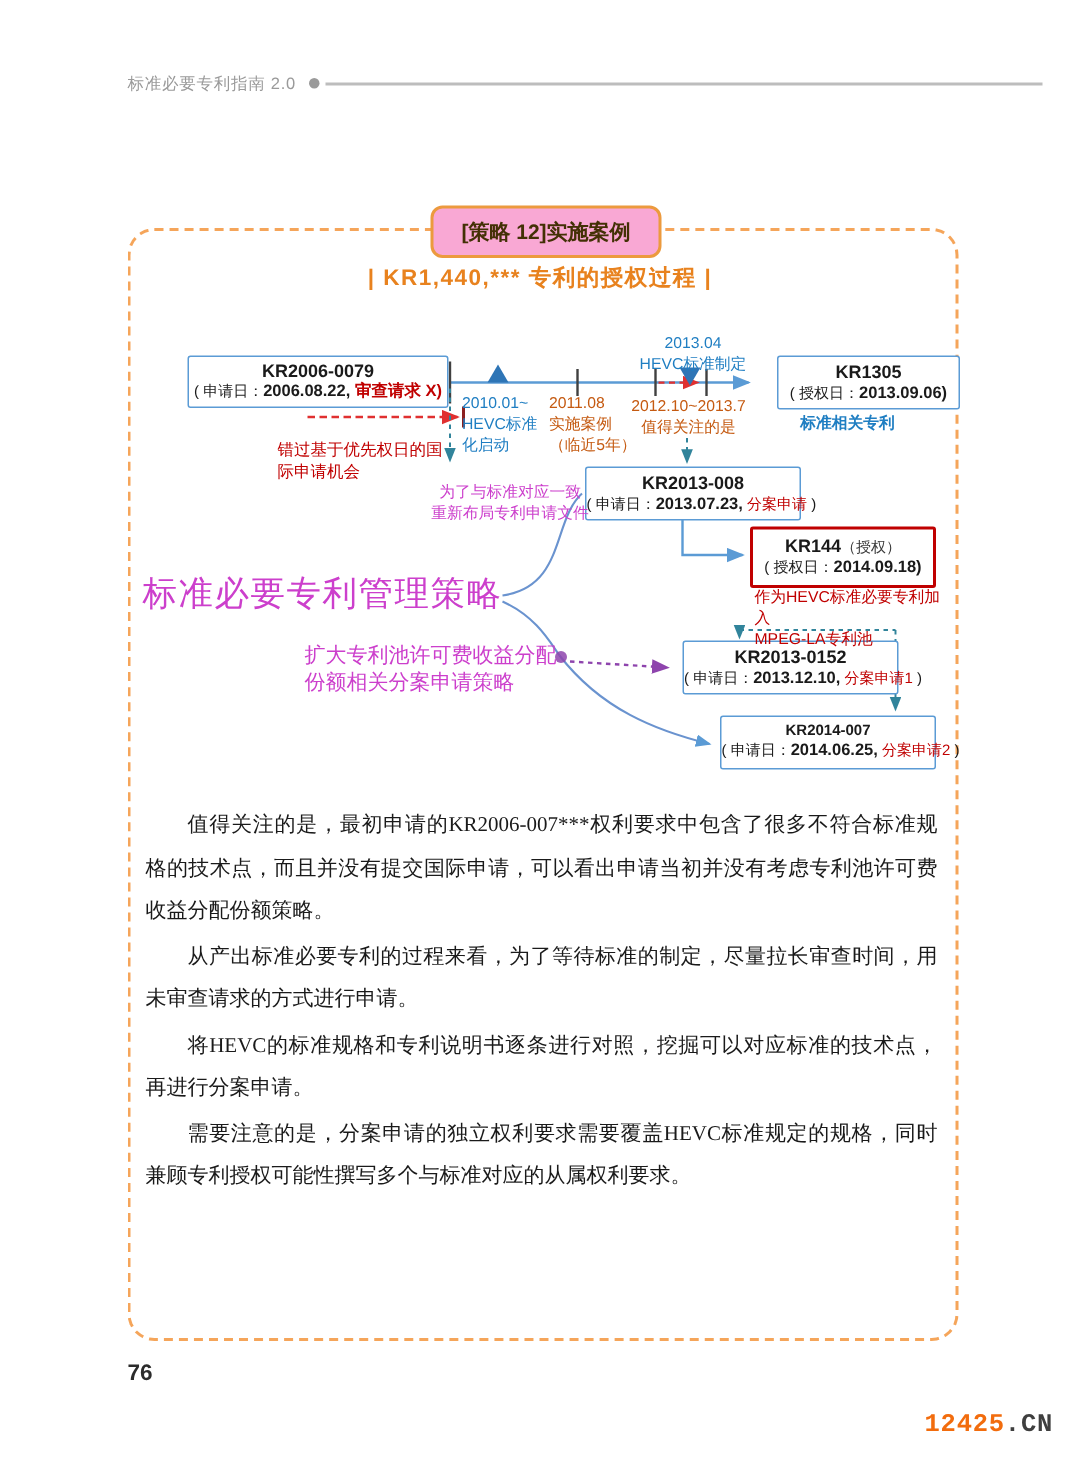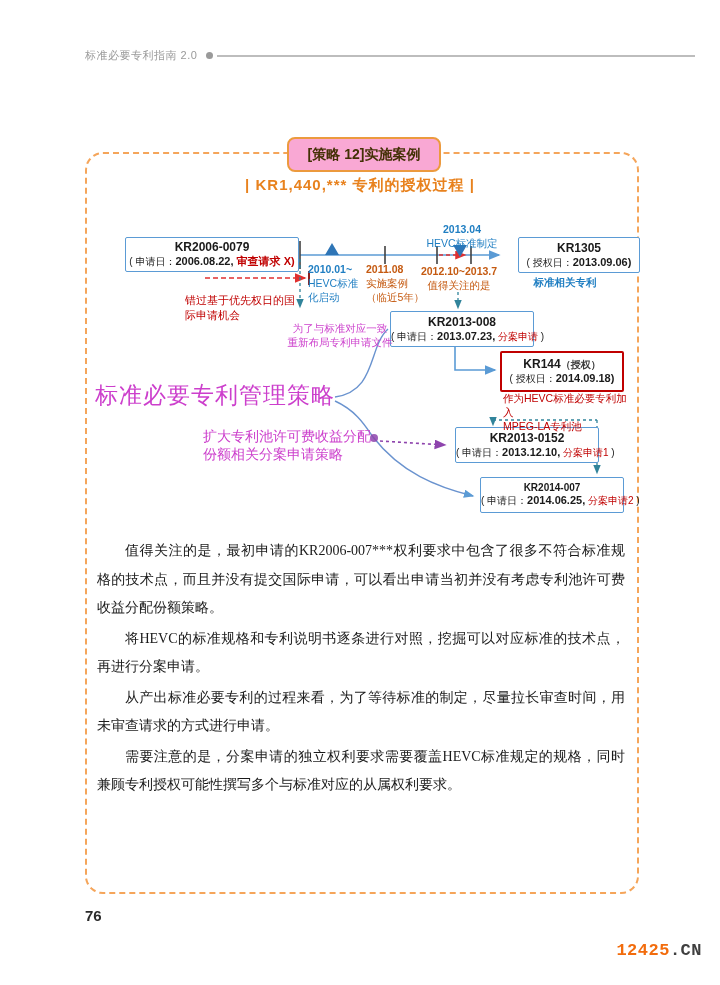--- a/index.html
+++ b/index.html
@@ -23,24 +23,24 @@
   
   .diagram{position:absolute;left:85px;top:215px;width:550px;height:315px;}
   .diagram svg{position:absolute;left:0;top:0;z-index:0;}
   .pbox{position:absolute;z-index:2;background:#fff;border:1.4px solid #5B9BD5;border-radius:2px;
     display:flex;flex-direction:column;justify-content:center;text-align:center;line-height:1.25;}
   .pbox .t{font-size:12px;font-weight:bold;color:#1a1a1a;white-space:nowrap;}
   .pbox .l{font-size:10px;color:#1a1a1a;white-space:nowrap;}
   .pbox .l b{font-size:11px;}
   .red{color:#C00000;}
   .kr144{border:2.5px solid #C00000;}
-  .kr144 .t .tag{font-weight:bold;font-size:10px;color:#3a3a3a;}
+  .kr144 .t .tag{font-weight:normal;font-size:10px;color:#3a3a3a;}
   .lbl{position:absolute;z-index:2;line-height:1.32;}
   .tl{font-size:10.5px;}
-  .tl .d{font-weight:bold;display:block;}
+  .tl .d{font-weight:normal;display:block;}
   .tl span{display:block;}
   .c-blue{color:#1F7EC2;}
   .c-brown{color:#C55A11;}
   .c-red{color:#C00000;}
   .c-softred{color:#C0504D;}
   .c-mag{color:#CC3FCC;}
   .center{text-align:center;}
   .lbl span{display:block;}
   .strategy-main{font-size:23px;font-weight:500;letter-spacing:1px;white-space:nowrap;}
   .strategy-div{font-size:14px;font-weight:500;}
@@ -178,21 +178,21 @@
   </div>
   <div class="lbl c-mag strategy-main" style="left:10px;top:165px;">标准必要专利管理策略</div>
   <div class="lbl c-mag strategy-div" style="left:118px;top:212px;width:180px;">
     <span>扩大专利池许可费收益分配</span>
     <span>份额相关分案申请策略</span>
   </div>
 </div>
 
 <div class="bodytext">
   <p>值得关注的是，最初申请的KR2006-007***权利要求中包含了很多不符合标准规格的技术点，而且并没有提交国际申请，可以看出申请当初并没有考虑专利池许可费收益分配份额策略。</p>
+  <p>从产出标准必要专利的过程来看，为了等待标准的制定，尽量拉长审查时间，用未审查请求的方式进行申请。</p>
   <p>将HEVC的标准规格和专利说明书逐条进行对照，挖掘可以对应标准的技术点，再进行分案申请。</p>
-  <p>从产出标准必要专利的过程来看，为了等待标准的制定，尽量拉长审查时间，用未审查请求的方式进行申请。</p>
   <p>需要注意的是，分案申请的独立权利要求需要覆盖HEVC标准规定的规格，同时兼顾专利授权可能性撰写多个与标准对应的从属权利要求。</p>
 </div>
 
 <div class="pagenum">76</div>
 <div class="brand">
   <span class="bn">12425</span><span class="bt">.CN</span>
 </div>
 
 </body></html>

